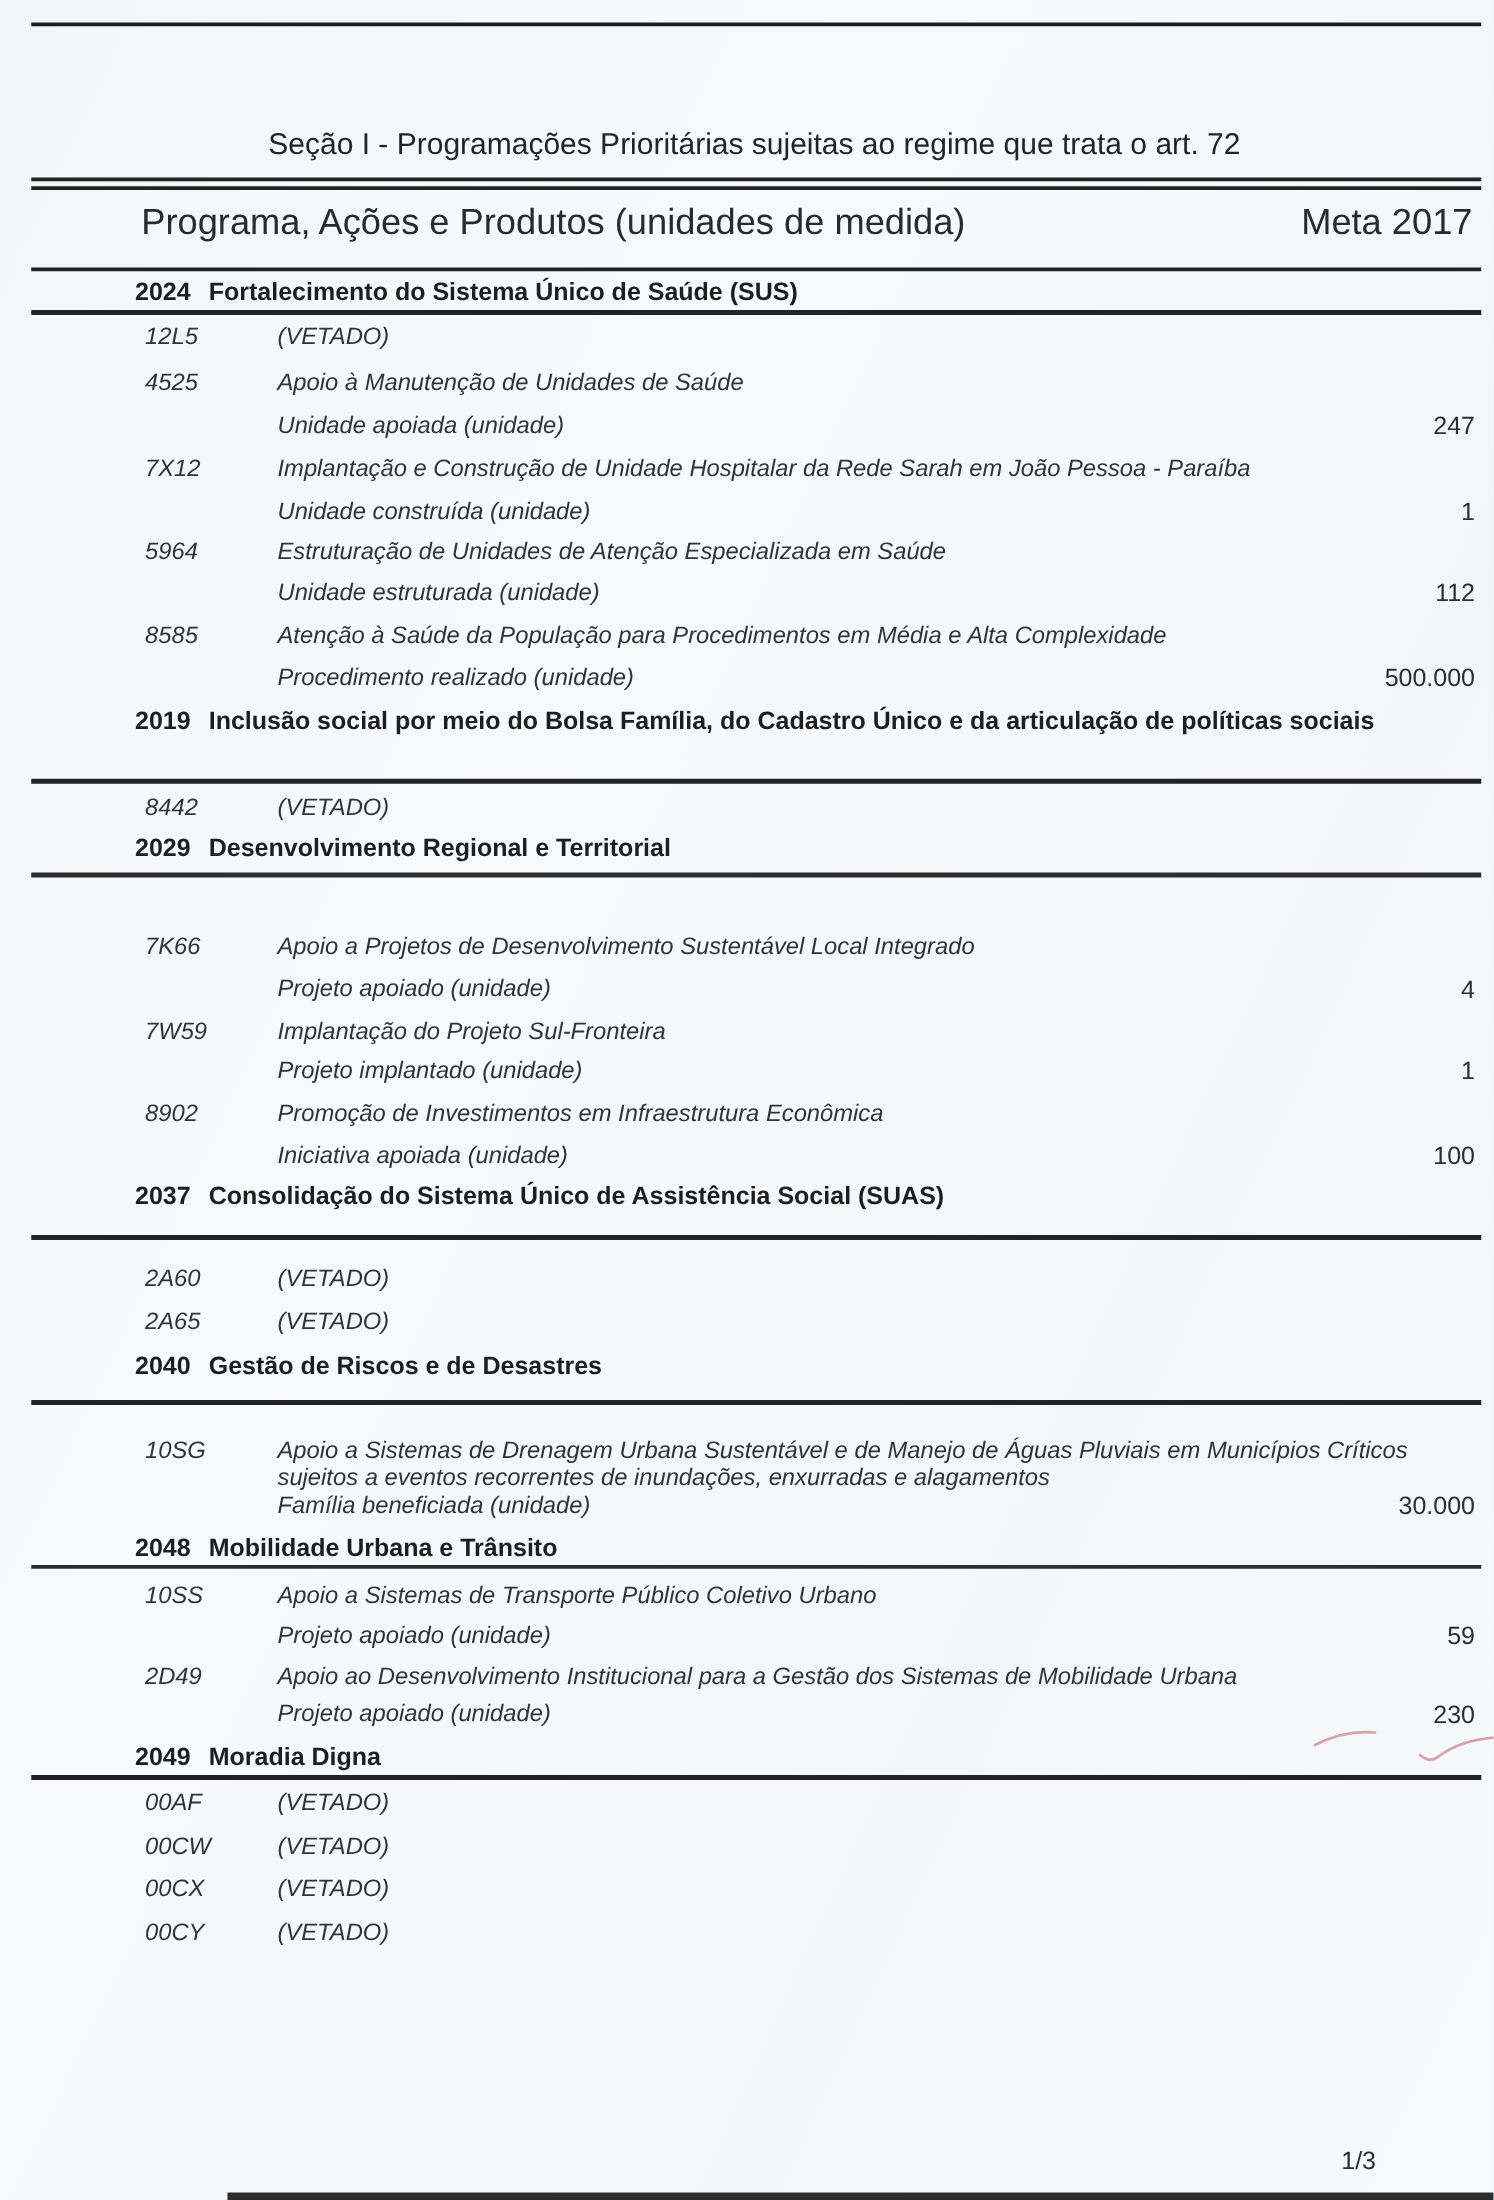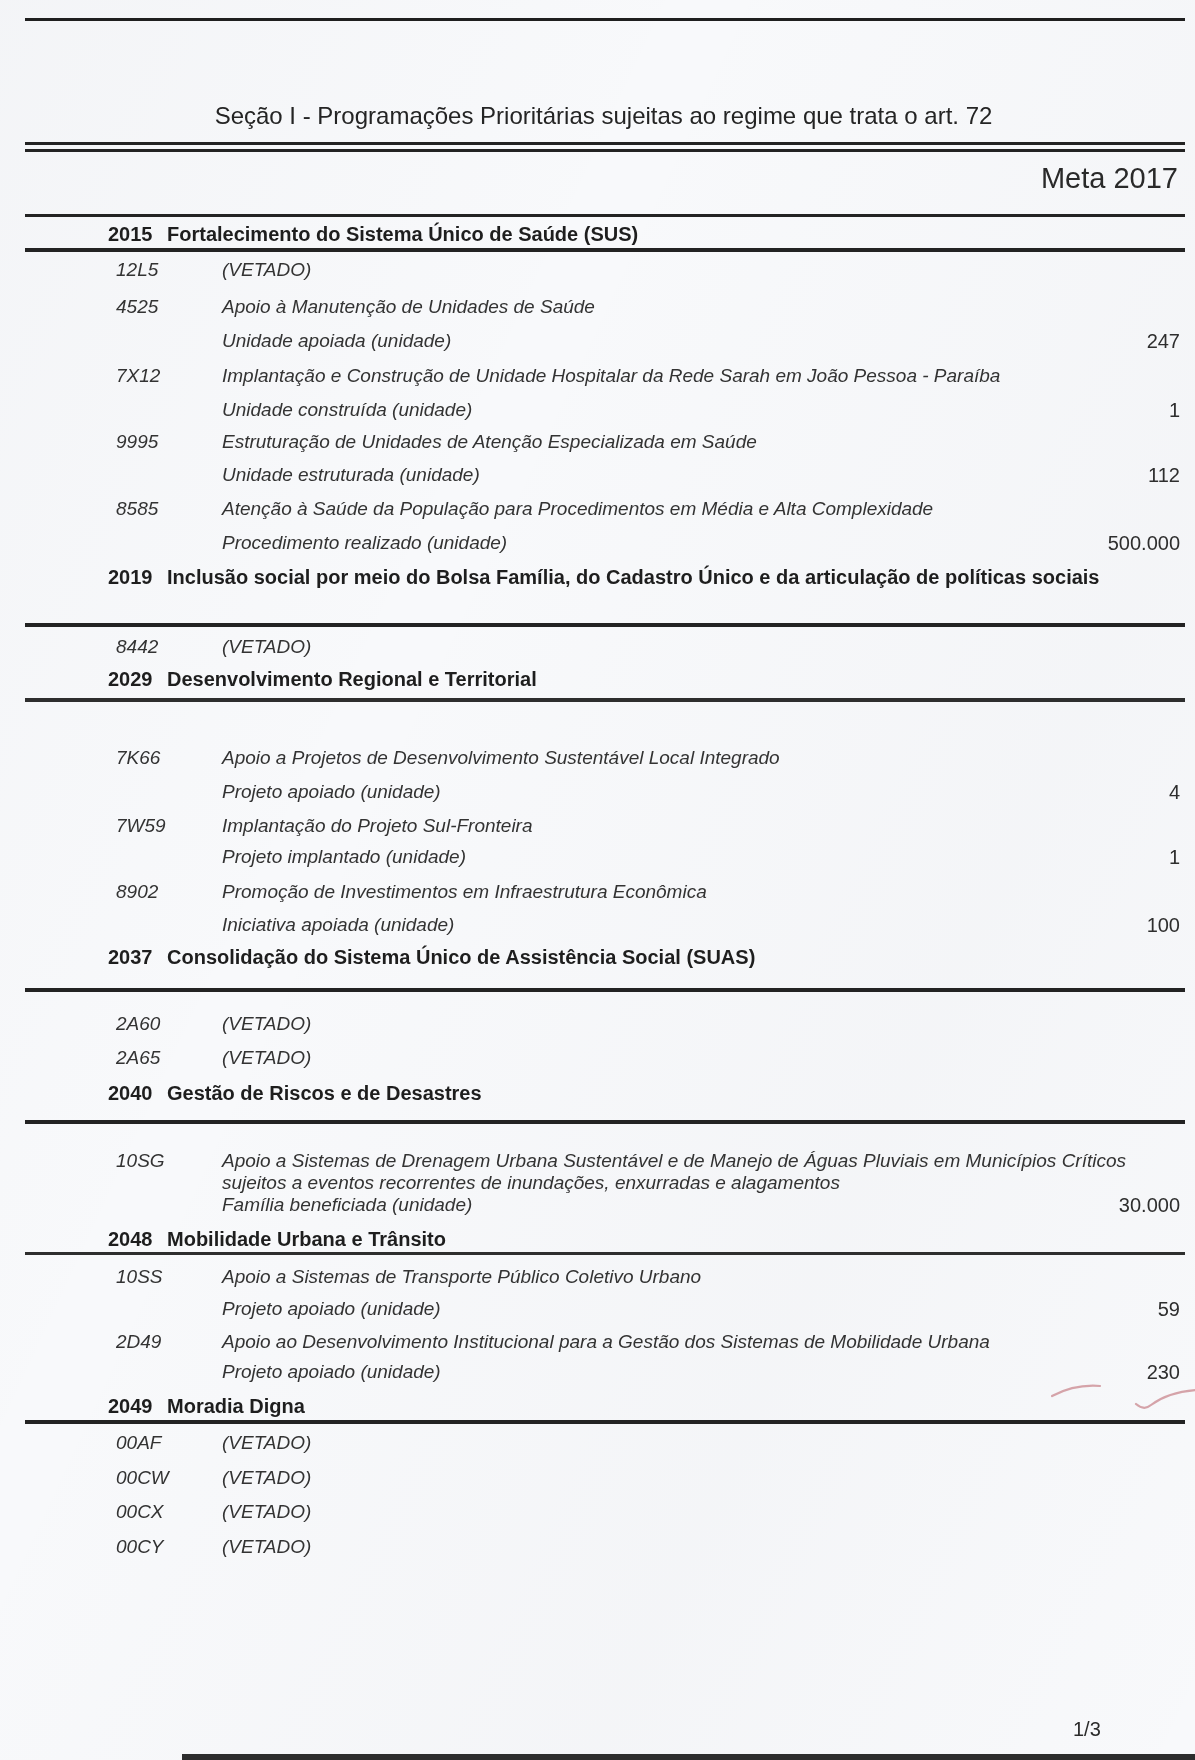--- a/index.html
+++ b/index.html
@@ -59,24 +59,25 @@
   <div class="rule r-2015"></div>
   <div class="rule r-2019"></div>
   <div class="rule r-2029"></div>
   <div class="rule r-2037"></div>
   <div class="rule r-2040"></div>
   <div class="rule r-2048"></div>
   <div class="rule r-2049"></div>
 
   <div class="t-center t-secao">Seção I - Programações Prioritárias sujeitas ao regime que trata o art. 72</div>
 
+  <div class="hdr-left">Programa, Ações e Produtos (unidades de medida)</div>
   <div class="hdr-right">Meta 2017</div>
 
   <div class="row program" style="top:223px">
-      <span class="code">2015</span>
+      <span class="code">2024</span>
       <span class="ptext">Fortalecimento do Sistema Único de Saúde (SUS)</span>
     </div>
   <div class="row action" style="top:259px">
       <span class="code">12L5</span>
       <span class="atext">(VETADO)</span>
     </div>
   <div class="row action" style="top:296px">
       <span class="code">4525</span>
       <span class="atext">Apoio à Manutenção de Unidades de Saúde</span>
     </div>
@@ -86,21 +87,21 @@
     </div>
   <div class="row action" style="top:365px">
       <span class="code">7X12</span>
       <span class="atext">Implantação e Construção de Unidade Hospitalar da Rede Sarah em João Pessoa - Paraíba</span>
     </div>
   <div class="row product" style="top:399px">
       <span class="atext">Unidade construída (unidade)</span>
       <span class="meta">1</span>
     </div>
   <div class="row action" style="top:431px">
-      <span class="code">9995</span>
+      <span class="code">5964</span>
       <span class="atext">Estruturação de Unidades de Atenção Especializada em Saúde</span>
     </div>
   <div class="row product" style="top:464px">
       <span class="atext">Unidade estruturada (unidade)</span>
       <span class="meta">112</span>
     </div>
   <div class="row action" style="top:498px">
       <span class="code">8585</span>
       <span class="atext">Atenção à Saúde da População para Procedimentos em Média e Alta Complexidade</span>
     </div>

